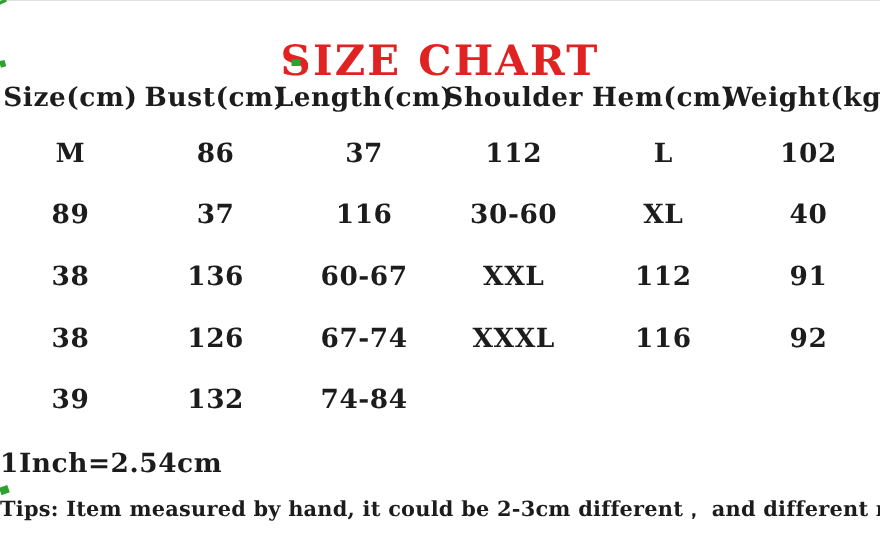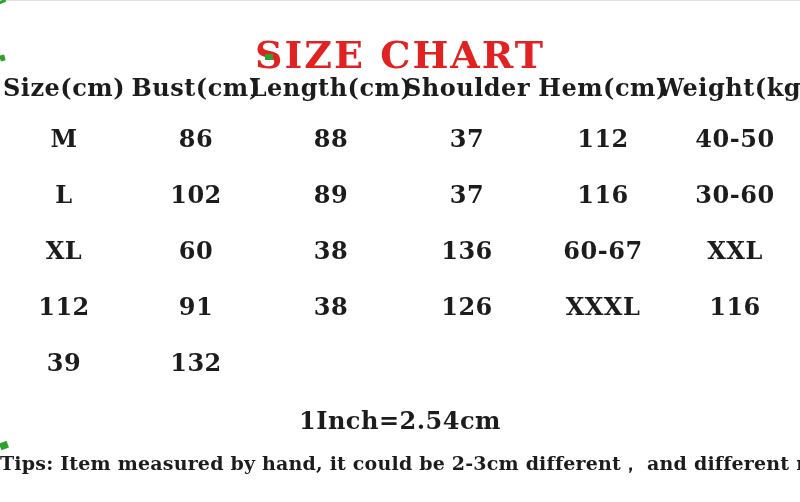--- a/index.html
+++ b/index.html
@@ -31,21 +31,21 @@
     grid-template-rows: 46px repeat(5, 56px);
   }
   .cell {
     display: flex; align-items: center; justify-content: center;
     font-size: 24px; font-weight: 700;
     letter-spacing: 0.5px;
     white-space: nowrap;
   }
   .footnote {
     position: absolute; top: 406px; left: 0;
-    width: 800px; text-align: center;
+    width: 800px; 
     font-size: 24px; font-weight: 700;
     letter-spacing: 0.5px;
   }
   .tips {
     position: absolute; top: 451px; left: 0;
     width: 800px; text-align: center;
     font-size: 19px; font-weight: 700;
     line-height: 25px;
     letter-spacing: 0.2px;
     white-space: nowrap;
@@ -65,44 +65,45 @@
 
 <div class="size-table">
     <div class="cell">Size(cm)</div>
     <div class="cell">Bust(cm)</div>
     <div class="cell">Length(cm)</div>
     <div class="cell">Shoulder</div>
     <div class="cell">Hem(cm)</div>
     <div class="cell">Weight(kg)</div>
     <div class="cell">M</div>
     <div class="cell">86</div>
-    <div class="cell">88</div>
     <div class="cell">37</div>
     <div class="cell">112</div>
-    <div class="cell">40-50</div>
     <div class="cell">L</div>
     <div class="cell">102</div>
     <div class="cell">89</div>
     <div class="cell">37</div>
     <div class="cell">116</div>
     <div class="cell">30-60</div>
     <div class="cell">XL</div>
-    <div class="cell">60</div>
+    <div class="cell">40</div>
     <div class="cell">38</div>
     <div class="cell">136</div>
     <div class="cell">60-67</div>
     <div class="cell">XXL</div>
     <div class="cell">112</div>
     <div class="cell">91</div>
     <div class="cell">38</div>
     <div class="cell">126</div>
+    <div class="cell">67-74</div>
     <div class="cell">XXXL</div>
     <div class="cell">116</div>
+    <div class="cell">92</div>
     <div class="cell">39</div>
     <div class="cell">132</div>
+    <div class="cell">74-84</div>
   </div>
 
 <div class="footnote">1Inch=2.54cm</div>
 
 <div class="tips">
   <div>Tips: Item measured by hand, it could be 2-3cm different， and different monitors</div>
 </div>
 
 <span class="speck speck-1" style="background: rgb(47, 161, 47);"></span>
 <span class="speck speck-2" style="background: rgb(47, 161, 47);"></span>

